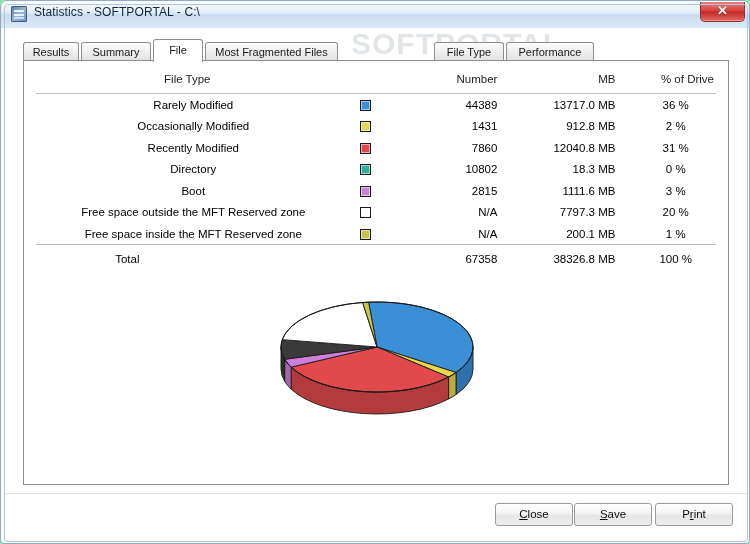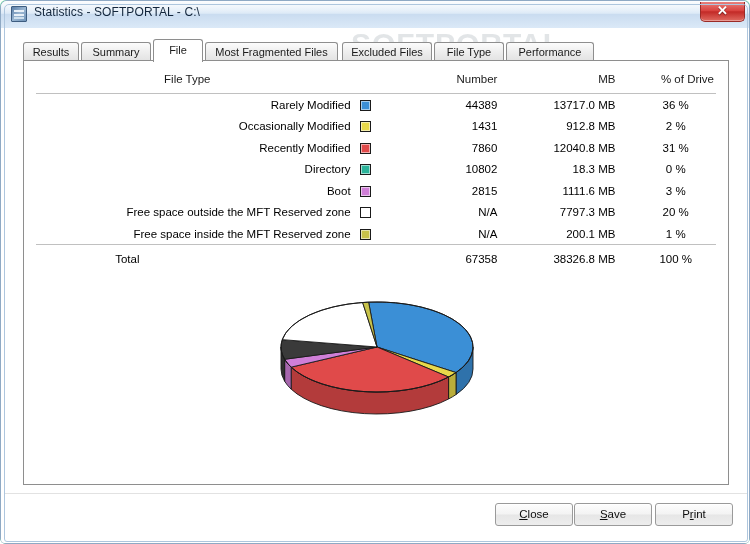--- a/index.html
+++ b/index.html
@@ -10,21 +10,20 @@
   body {
     font-family: "Liberation Sans", sans-serif;
     -webkit-font-smoothing: antialiased;
   }
   #app {
     position: relative;
     width: 750px;
     height: 544px;
     overflow: hidden;
     background: #86efac;
-    border-radius: 6px;
   }
 
   
   .window {
     position: absolute;
     left: 0; top: 0;
     width: 750px;
     height: 544px;
     box-sizing: border-box;
     border: 1px solid #8fa9c4;
@@ -197,21 +196,21 @@
   }
   .hdr-rule .rule {
     height: 1px;
     background: #c0c0c0;
     margin: 0 12px;
   }
   .data-row td {
     padding: 4.5px 0;
     vertical-align: middle;
   }
-  .c-label   { width: 278px; padding-left: 12px !important; text-align: right; }
+  .c-label   { width: 278px; padding-left: 12px !important; text-align: center; }
   .c-swatch  { width: 36px;  text-align: center; }
   .c-number  { width: 148px; text-align: right; }
   .c-mb      { width: 148px; text-align: right; padding-right: 22px !important; }
   .c-pct     { width: 96px;  text-align: center; padding-right: 14px !important; }
 
   .hdr-label  { text-align: center; padding-left: 0 !important; padding-right: 120px; }
   .hdr-number { text-align: right; }
   .hdr-mb     { text-align: right; padding-right: 22px !important; }
   .hdr-pct    { text-align: right; padding-right: 14px !important; }
 
@@ -291,21 +290,20 @@
     <div class="window-inner-edge"></div>
 
     <div class="watermark">SOFTPORTAL</div>
     <div class="watermark-sub">www.softportal.com</div>
 
     <div class="tabstrip">
       <div class="tab" id="tab-0" style="left: 0px; width: 56px;">Results</div>
       <div class="tab" id="tab-1" style="left: 58px; width: 70px;">Summary</div>
       <div class="tab active" id="tab-2" style="left: 130px; width: 50px;">File</div>
       <div class="tab" id="tab-3" style="left: 182px; width: 133px;">Most Fragmented Files</div>
-      <div class="tab" id="tab-4" style="left: 319px; width: 90px;">Excluded Files</div>
       <div class="tab" id="tab-5" style="left: 411px; width: 70px;">File Type</div>
       <div class="tab" id="tab-6" style="left: 483px; width: 88px;">Performance</div>
     </div>
 
     <div class="panel">
 
       <table class="tbl">
         <tbody id="tbl-body">
           <tr class="hdr-row">
             <td class="c-label hdr-label">File Type</td>

